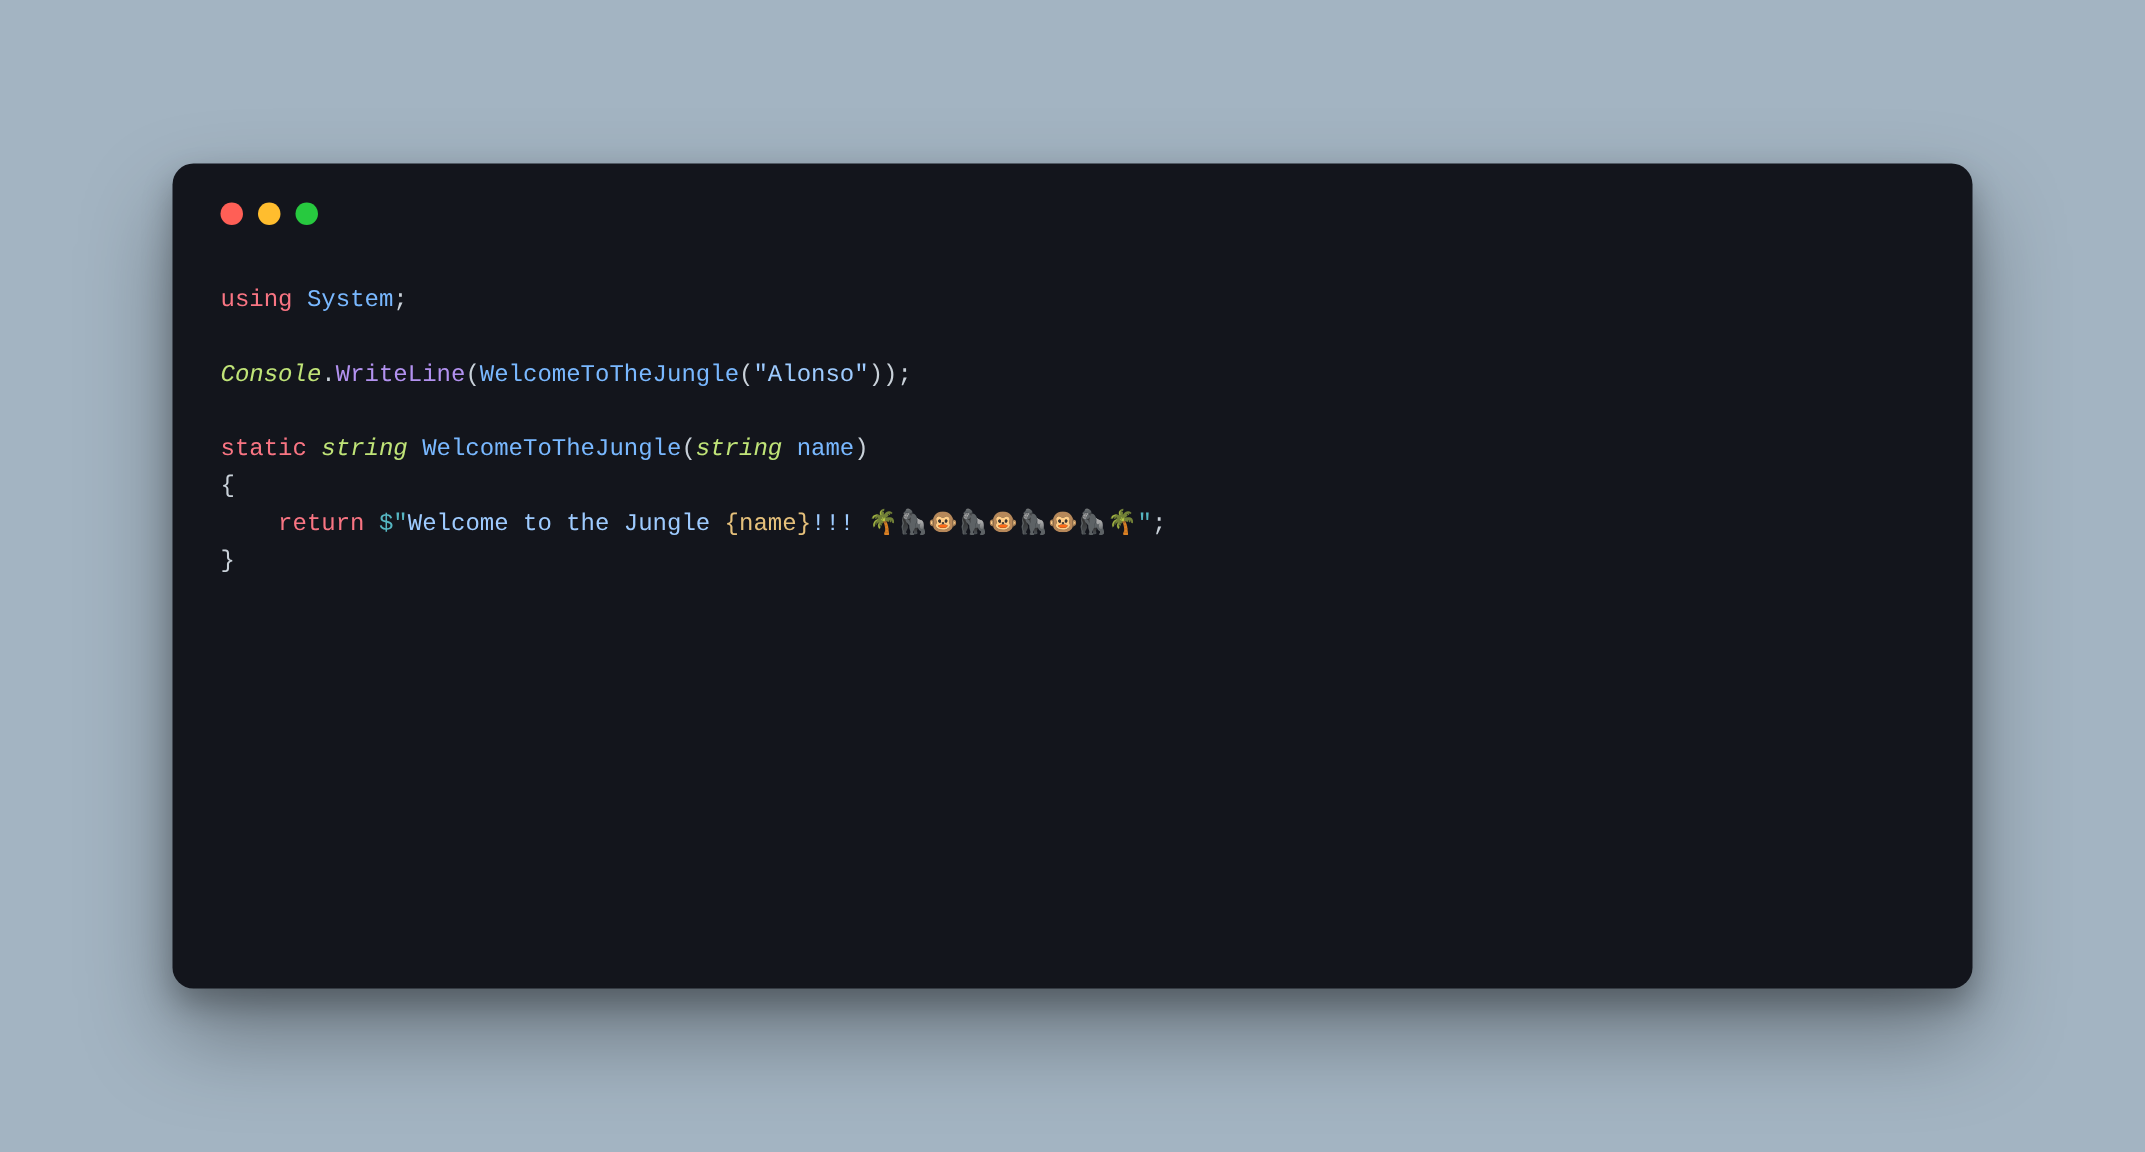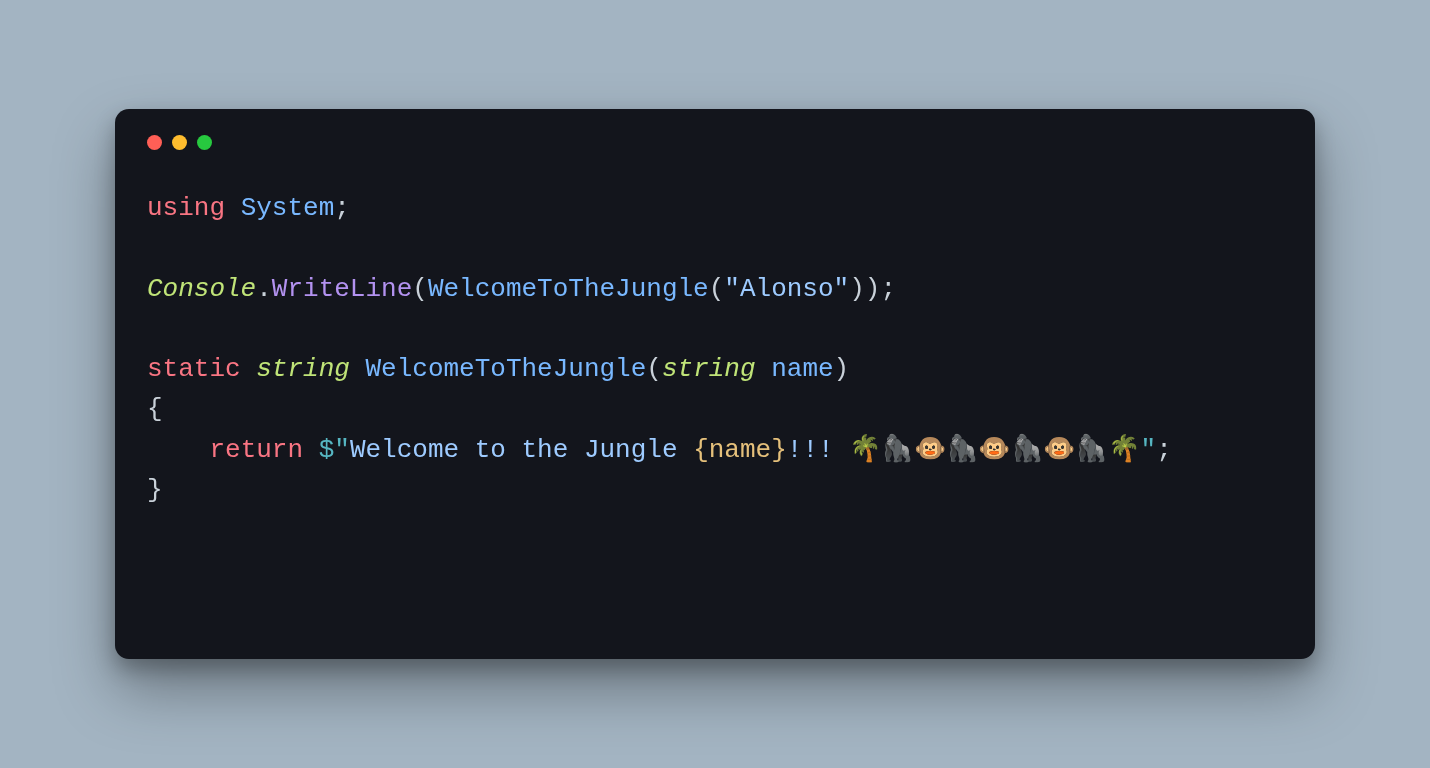--- a/index.html
+++ b/index.html
@@ -29,21 +29,21 @@
   .dot {
     width: 15px;
     height: 15px;
     border-radius: 50%;
   }
   .dot.red    { background: #ff5f56; }
   .dot.yellow { background: #ffbd2e; }
   .dot.green  { background: #27c93f; }
   pre.code {
     font-family: inherit;
-    font-size: 26px;
+    font-size: 16px;
     line-height: 1.55;
     color: #c9d1d9;
     white-space: pre;
   }
   .tk-kw   { color: #f97583; }          
   .tk-type { color: #c0e478; font-style: italic; }  
   .tk-ns   { color: #79b8ff; }          
   .tk-fn   { color: #b392f0; }          
   .tk-fnid { color: #79b8ff; }          
   .tk-str  { color: #9ecbff; }          

